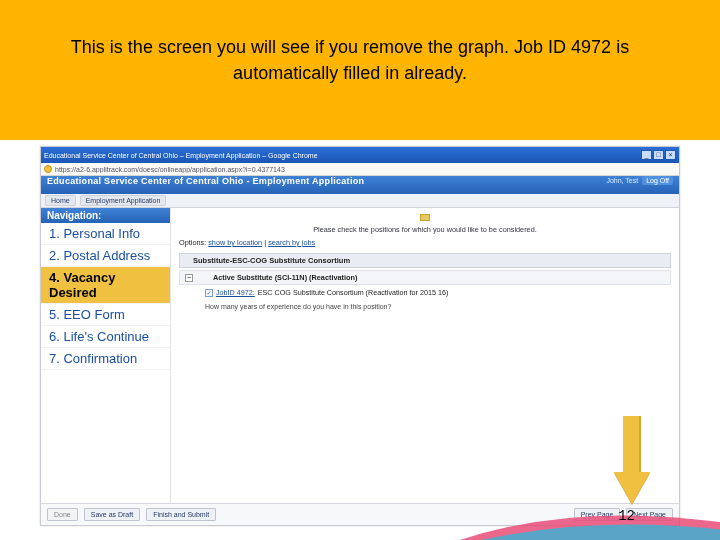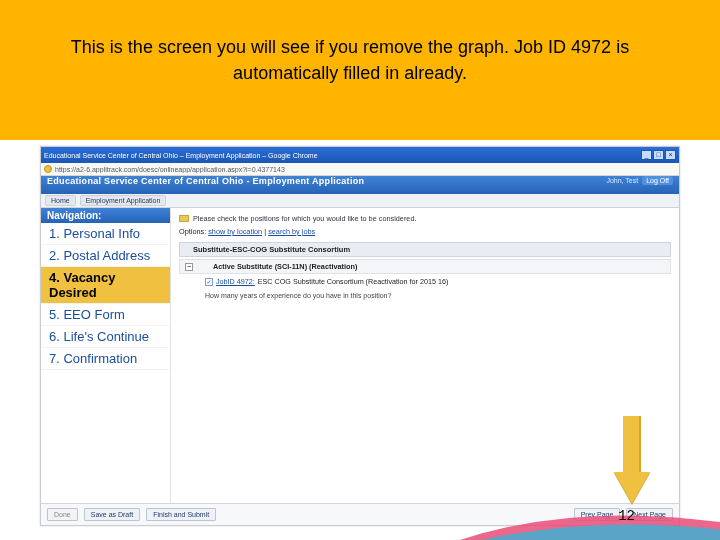--- a/index.html
+++ b/index.html
@@ -21,21 +21,21 @@
   .username { font-size:7px; color:#d8ecff; }
   .logoff { font-size:7px; color:#fff; background:#4f91de; padding:1px 4px; border-radius:2px; }
   .crumbbar { height:14px; background:#eef1f5; border-bottom:1px solid #cfd3da; display:flex; align-items:center; gap:4px; padding:0 4px; }
   .crumb { font-size:7px; color:#243b66; background:#e4e8ee; padding:1px 5px; border:1px solid #cdd2da; border-radius:2px; }
   .body { display:flex; min-height:300px; }
   .sidebar { width:130px; border-right:1px solid #e0e2e6; padding:0; }
   .navhd { font-size:10px; font-weight:bold; color:#fff; background:linear-gradient(#3f82d6,#2563b6); padding:2px 6px; }
   .navitem { font-size:13px; color:#1a4fa0; padding:3px 8px; border-bottom:1px solid #f0f2f5; cursor:pointer; }
   .navitem.sel { background:#f0c040; color:#000; font-weight:bold; }
   .main { flex:1; padding:6px 8px; font-size:7.5px; color:#333; }
-  .notice { display:flex; align-items:center; gap:4px; margin-bottom:4px; }
+  .notice { display:flex; align-items:center; gap:4px; margin-bottom:4px;flex-direction:column; }
   .flag { width:10px; height:7px; background:#e8c85c; border:1px solid #c5a536; }
   .notice-text { font-size:7.3px; color:#334; }
   .opts { font-size:7.3px; color:#222; margin:2px 0 6px 0; }
   .opts a { color:#1a4fa0; text-decoration:underline; }
   .groupbar { background:#e9edf3; border:1px solid #cfd4dc; padding:2px 13px; font-size:7.5px; font-weight:bold; color:#222; margin-bottom:2px; }
   .subbar { background:#f3f5f9; border:1px solid #dfe2e8; padding:2px 5px; font-size:7.3px; font-weight:bold; color:#222; display:flex; align-items:center; gap:20px; }
   .subbar .minus { display:inline-block; width:8px; height:8px; border:1px solid #999; background:#fff; line-height:6px; text-align:center; font-size:7px; color:#555; }
   .jobrow { padding:3px 0 3px 26px; font-size:7.2px; color:#222; display:flex; align-items:center; gap:3px; }
   .chk { width:8px; height:8px; border:1px solid #7a9dd3; background:#fff; display:inline-flex; align-items:center; justify-content:center; font-size:6px; color:#1a4fa0; }
   .joblink { color:#1a4fa0; text-decoration:underline; }

